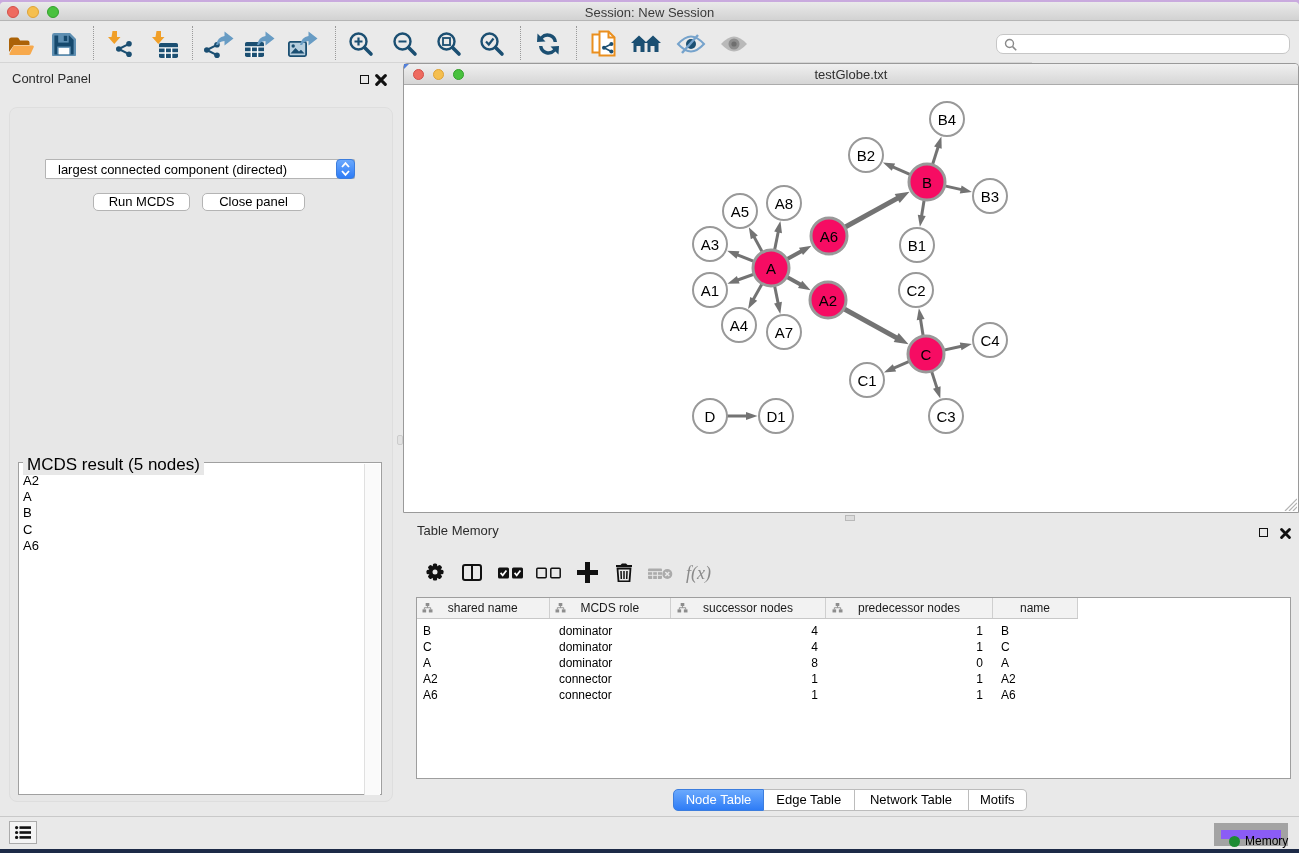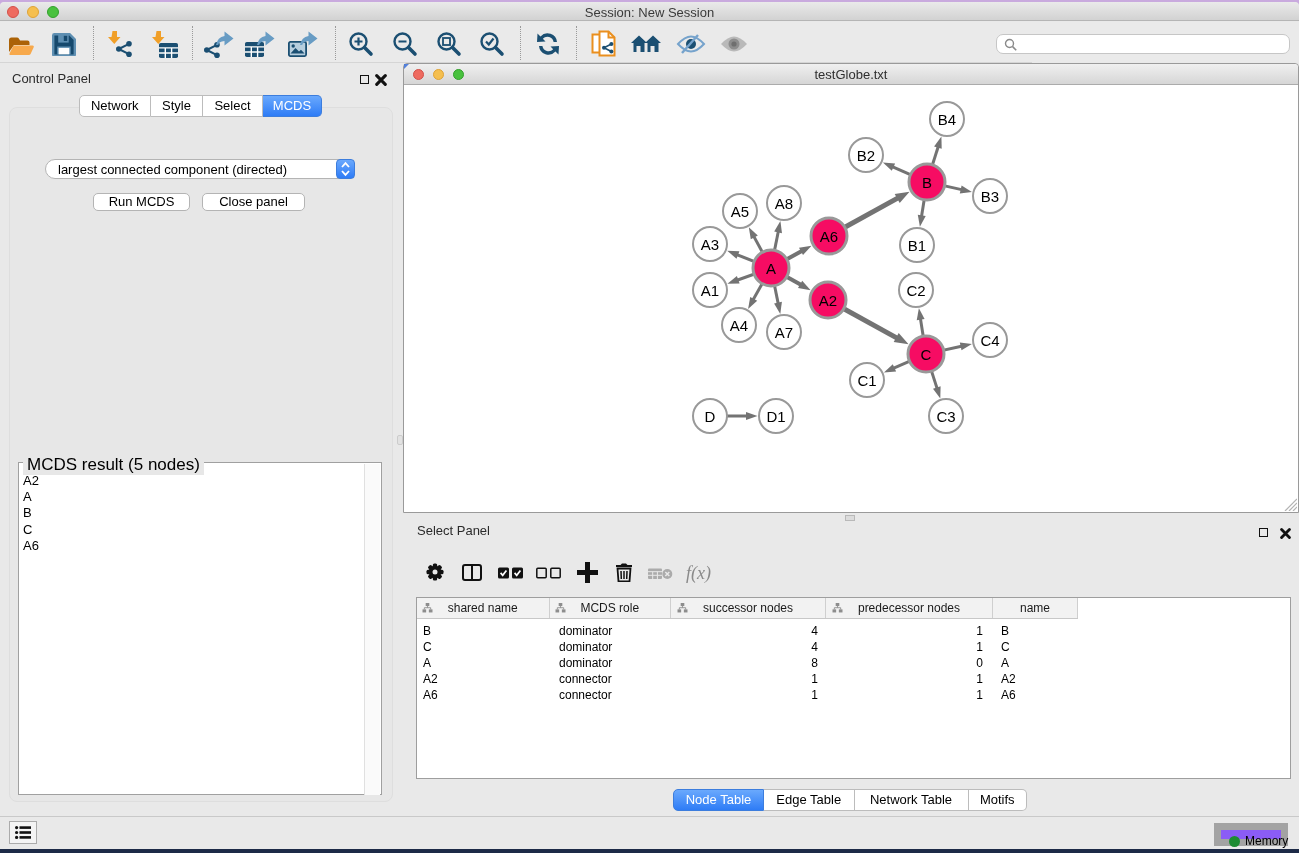--- a/index.html
+++ b/index.html
@@ -183,28 +183,22 @@
           <line x1="8.6" y1="8.6" x2="12.2" y2="12.2" stroke="#8a8a8a" stroke-width="1.6"></line>
         </svg>
       </div>
     </div>
   <div id="content">
       <div class="phead" style="position:absolute;left:12px;top:8px">Control Panel</div>
       <div style="position:absolute;left:360px;top:12px;width:9px;height:9px;border:1.5px solid #111"></div>
       <svg style="position:absolute;left:375px;top:11px" width="12" height="12" viewBox="0 0 14 14">
         <path d="M2 2 L12 12 M12 2 L2 12" stroke="#111" stroke-width="3.6" stroke-linecap="round"></path>
       </svg>
-      <div class="seg" style="left:78.5px;top:32px">
-        <div class="tb first" style="width:72.5px">Network</div>
-        <div class="tb" style="width:52px">Style</div>
-        <div class="tb" style="width:60px">Select</div>
-        <div class="tb last sel" style="width:59px">MCDS</div>
-      </div>
       <div id="cpanel">
-        <div style="position:absolute;left:35px;top:51px;width:310px;height:20px;background:#fff;border:1px solid #b4b4b4;border-radius:10px">
+        <div style="position:absolute;left:35px;top:51px;width:310px;height:20px;background:#fff;border:1px solid #b4b4b4;border-radius:1px">
           <div style="position:absolute;left:12px;top:1px;font-size:13px;line-height:18px;color:#000">largest connected component (directed)</div>
           <div style="position:absolute;right:-1px;top:-1px;width:19px;height:20px;background:linear-gradient(#6aa9fd,#2e7cf6);border-radius:4px;border:1px solid #3c7ddd"><svg width="17" height="18" viewBox="0 0 17 18">
               <path d="M5 7 L8.5 3.2 L12 7 M5 11 L8.5 14.8 L12 11" fill="none" stroke="#fff" stroke-width="1.8"></path>
             </svg></div>
         </div>
         <div class="btn" style="left:83px;top:85px;width:97px">Run MCDS</div>
         <div class="btn" style="left:192px;top:85px;width:103px">Close panel</div>
         <div id="mcdsbox">
           <div id="mcdslegend">MCDS result (5 nodes)</div>
           <div id="mcdslist">A2<br>A<br>B<br>C<br>A6</div>
@@ -305,21 +299,21 @@
           <g stroke="#b3b3b3" stroke-width="1.2">
             <line x1="1" y1="13" x2="13" y2="1"></line>
             <line x1="5" y1="13" x2="13" y2="5"></line>
             <line x1="9" y1="13" x2="13" y2="9"></line>
           </g>
         </svg>
         <svg style="position:absolute;left:0;top:0" width="8" height="8" viewBox="0 0 8 8">
           <path d="M0 0 L5 0 L0 5 Z" fill="#3a6fd8" opacity="0.85"></path>
         </svg>
       </div>
-      <div class="phead" style="position:absolute;left:417px;top:460px">Select Panel</div>
+      <div class="phead" style="position:absolute;left:417px;top:460px">Table Memory</div>
       <div style="position:absolute;left:1259px;top:465px;width:9px;height:9px;border:1.5px solid #111"></div>
       <svg style="position:absolute;left:1280px;top:465px" width="11" height="11" viewBox="0 0 14 14">
         <path d="M2 2 L12 12 M12 2 L2 12" stroke="#111" stroke-width="3.6" stroke-linecap="round"></path>
       </svg>
       <svg style="position:absolute;left:426px;top:500px" width="18" height="18" viewBox="0 0 18 18">
         <g fill="#111">
           <rect x="6.8" y="0.5" width="4.4" height="17" rx="1.5"></rect>
           <rect x="6.8" y="0.5" width="4.4" height="17" rx="1.5" transform="rotate(45 9 9)"></rect>
           <rect x="6.8" y="0.5" width="4.4" height="17" rx="1.5" transform="rotate(90 9 9)"></rect>
           <rect x="6.8" y="0.5" width="4.4" height="17" rx="1.5" transform="rotate(135 9 9)"></rect>

